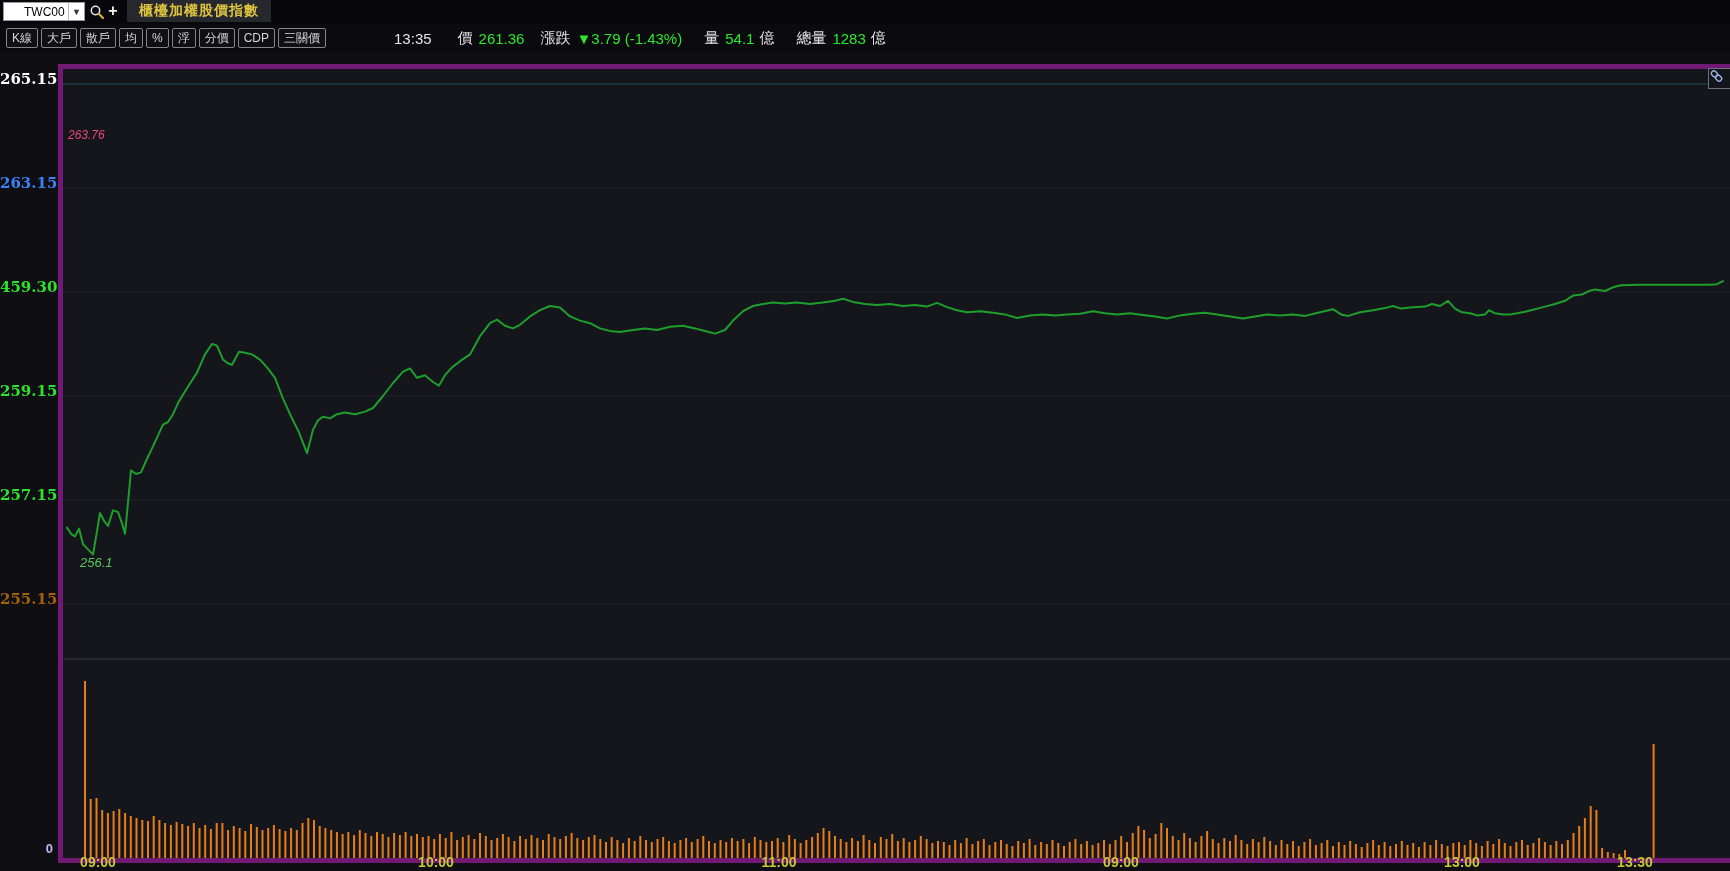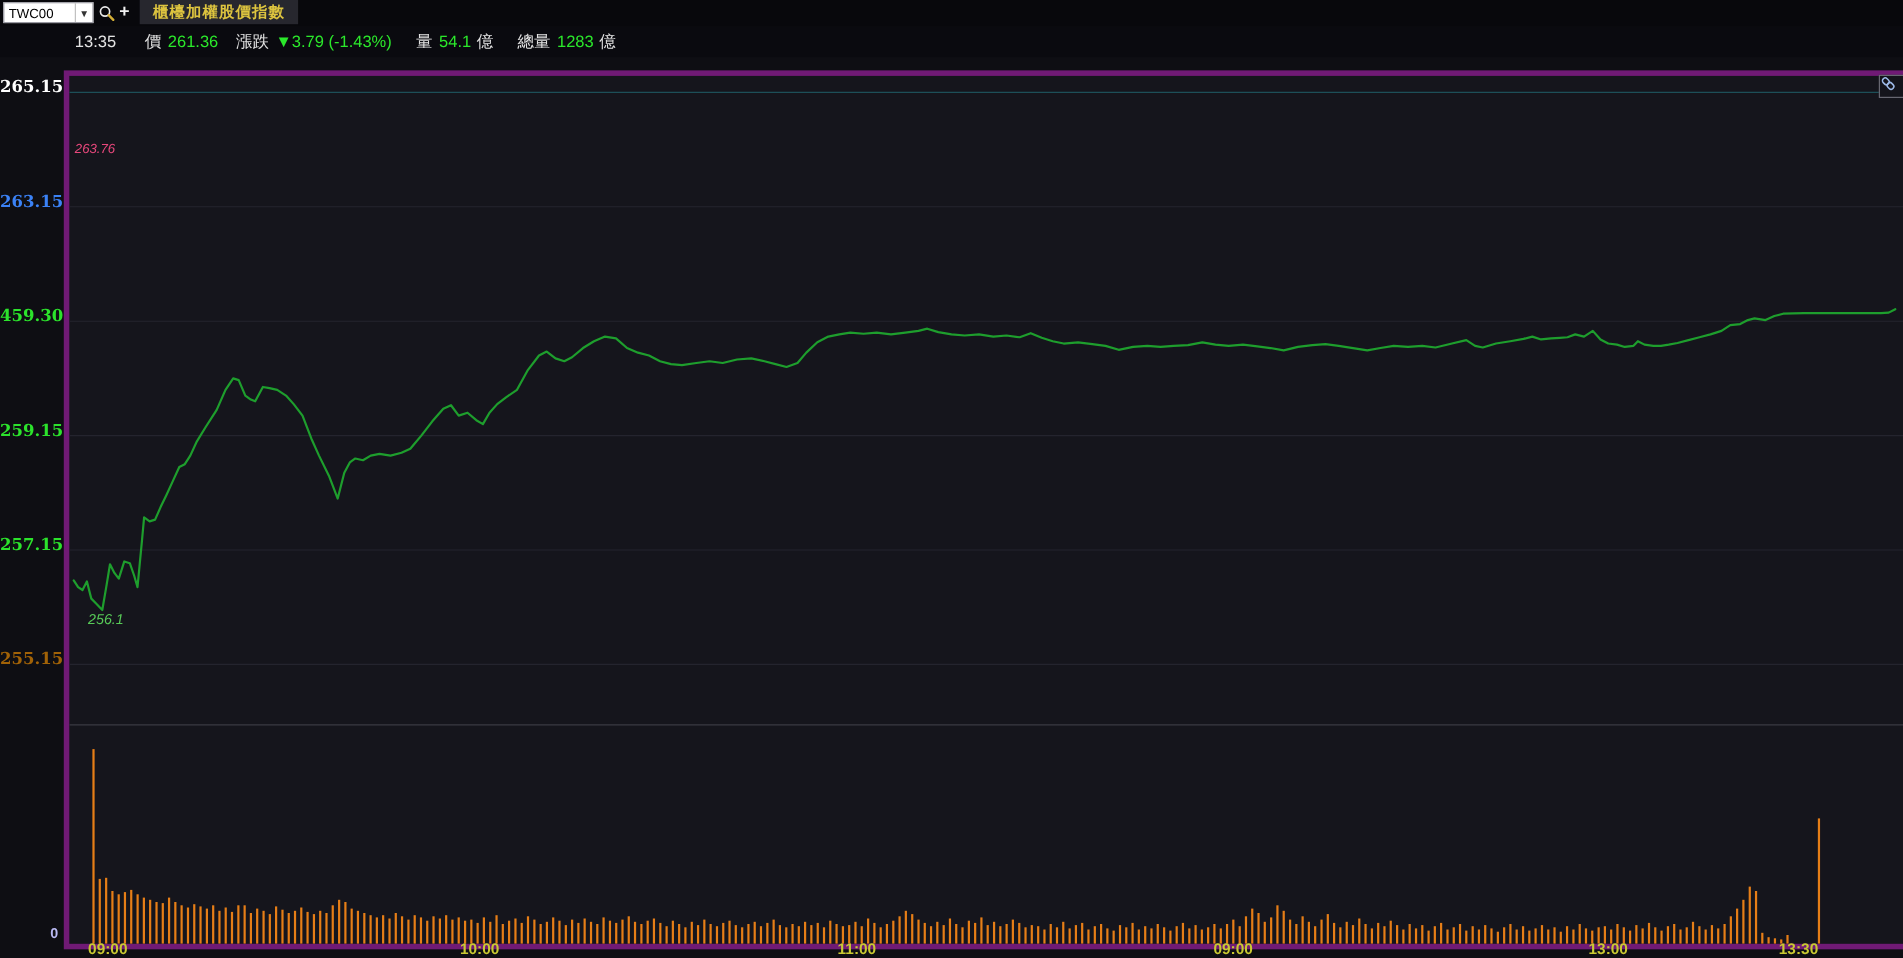--- a/index.html
+++ b/index.html
@@ -8,21 +8,21 @@
     background:#0e0e13;
     font-family:"Liberation Sans","DejaVu Sans",sans-serif;
     -webkit-font-smoothing:antialiased;
   }
   
   .topbar{position:absolute;left:0;top:0;width:1730px;height:24px;background:#08080c;}
   .combo{
     position:absolute;left:3px;top:2px;width:82px;height:19px;background:#ffffff;
     border:1px solid #9a9aa2;display:flex;align-items:center;box-sizing:border-box;
   }
-  .combo .sym{color:#000;font-size:12px;padding-left:4px;flex:1;}
+  .combo .sym{color:#000;font-size:12px;padding-left:20px;flex:1;}
   .combo .caret{color:#333;font-size:9px;padding:0 3px;border-left:1px solid #bbb;height:100%;display:flex;align-items:center;}
   .magbtn{position:absolute;left:88px;top:2px;width:18px;height:19px;display:flex;align-items:center;justify-content:center;cursor:pointer;}
   .plusbtn{position:absolute;left:106px;top:0px;width:14px;height:22px;color:#f2f2f2;font-size:16px;font-weight:bold;display:flex;align-items:center;justify-content:center;cursor:pointer;}
   .tab{
     position:absolute;left:127px;top:0;height:22px;background:#27272e;
     color:#ddc43f;font-size:14px;font-weight:bold;letter-spacing:1px;
     display:flex;align-items:center;padding:0 12px;cursor:pointer;
   }
   
   .toolbar{position:absolute;left:0;top:24px;width:1730px;height:28px;background:#0a0a0f;display:flex;align-items:center;}
@@ -79,20 +79,31 @@
     <svg width="16" height="16" viewBox="0 0 16 16">
       <circle cx="6.5" cy="6.5" r="4.2" fill="none" stroke="#e8e8e8" stroke-width="1.5"></circle>
       <line x1="9.8" y1="9.8" x2="14" y2="14" stroke="#d4af37" stroke-width="2.2" stroke-linecap="round"></line>
     </svg>
   </span>
   <span class="plusbtn">+</span>
   <div class="tab">櫃檯加權股價指數</div>
 </div>
 
 <div class="toolbar">
+  <div class="btns" id="btns">
+      <div class="tbtn">K線</div>
+      <div class="tbtn">大戶</div>
+      <div class="tbtn">散戶</div>
+      <div class="tbtn">均</div>
+      <div class="tbtn">%</div>
+      <div class="tbtn">浮</div>
+      <div class="tbtn">分價</div>
+      <div class="tbtn">CDP</div>
+      <div class="tbtn">三關價</div>
+    </div>
   <div class="status">
     <span class="lbl first">13:35</span>
     <span class="lbl" style="margin-left:26px">價</span>
     <span class="val">261.36</span>
     <span class="lbl">漲跌</span>
     <span class="val">▼3.79 (-1.43%)</span>
     <span class="lbl" style="margin-left:22px">量</span>
     <span class="val">54.1</span>
     <span class="unit">億</span>
     <span class="lbl" style="margin-left:22px">總量</span>

